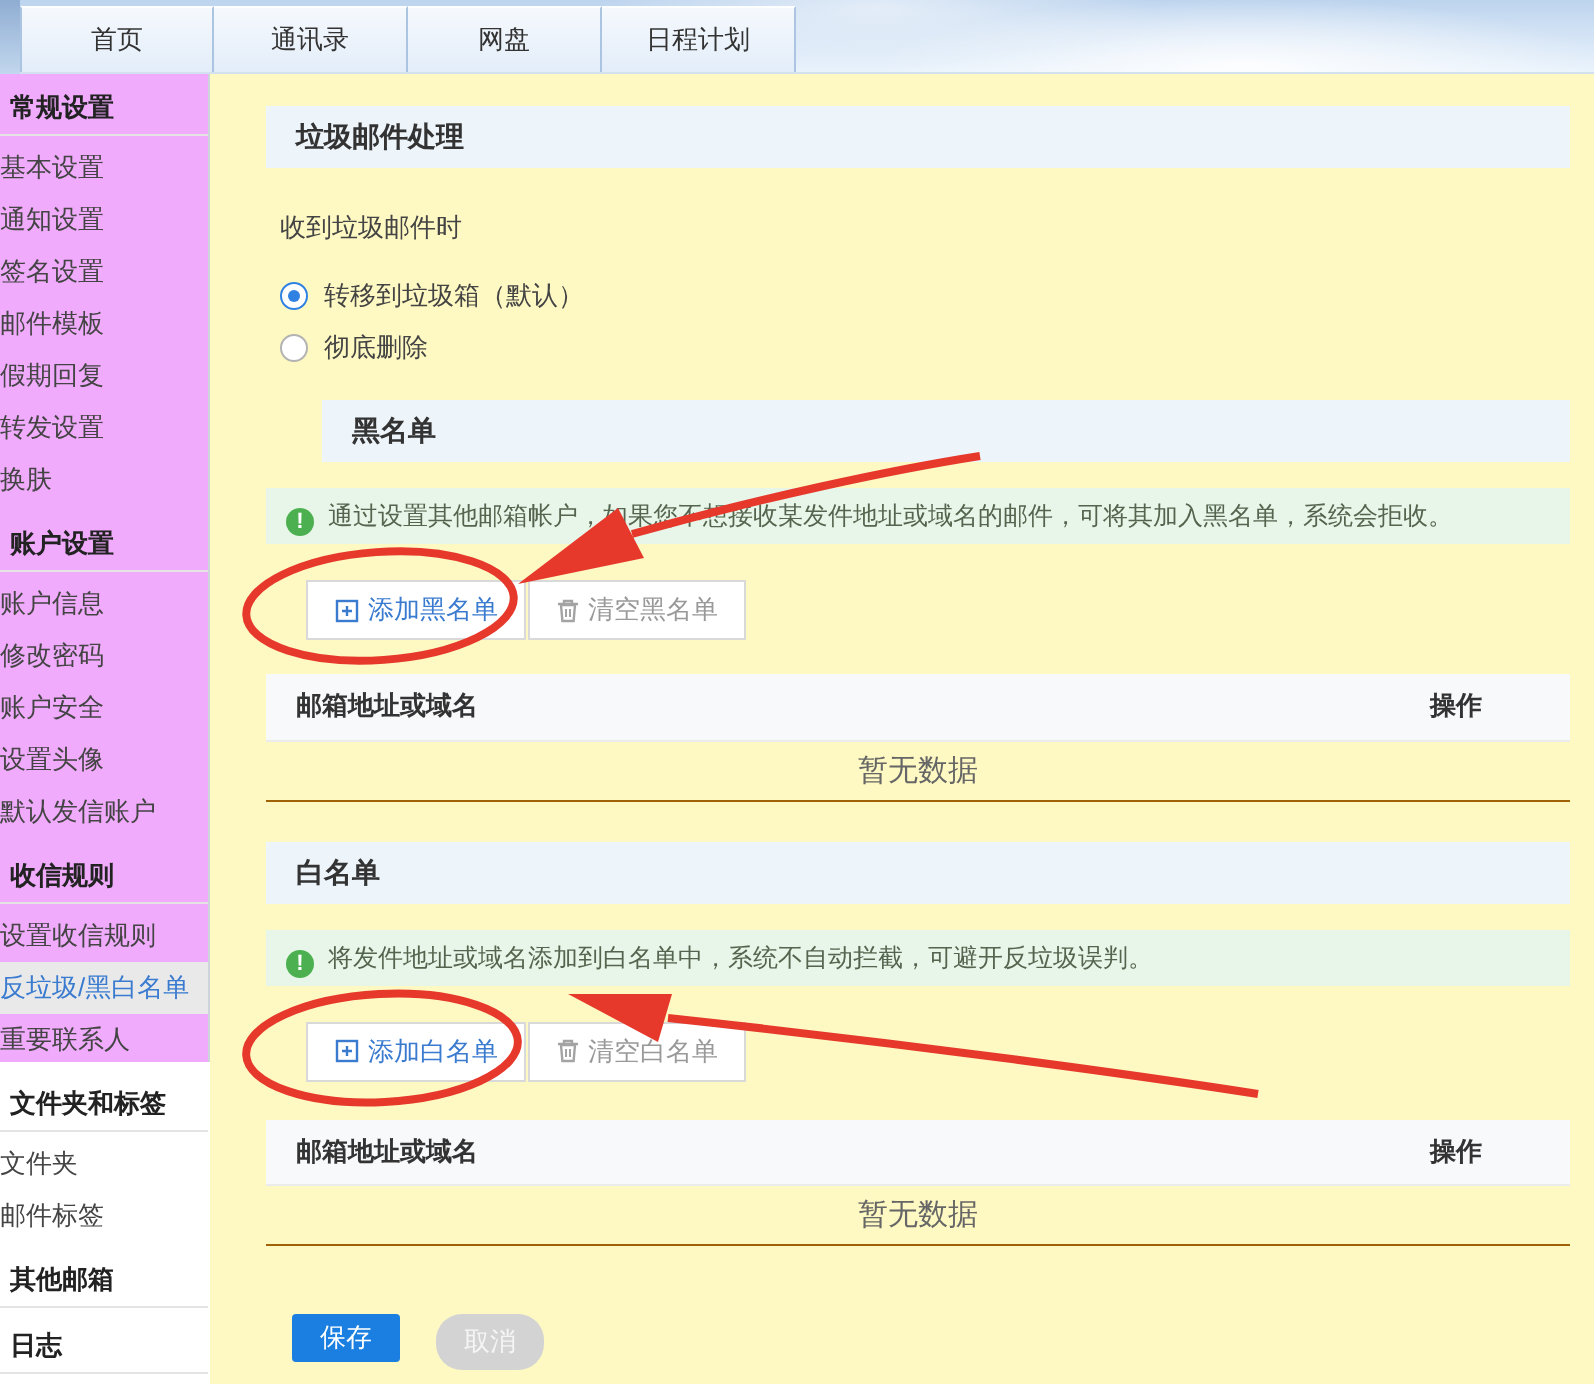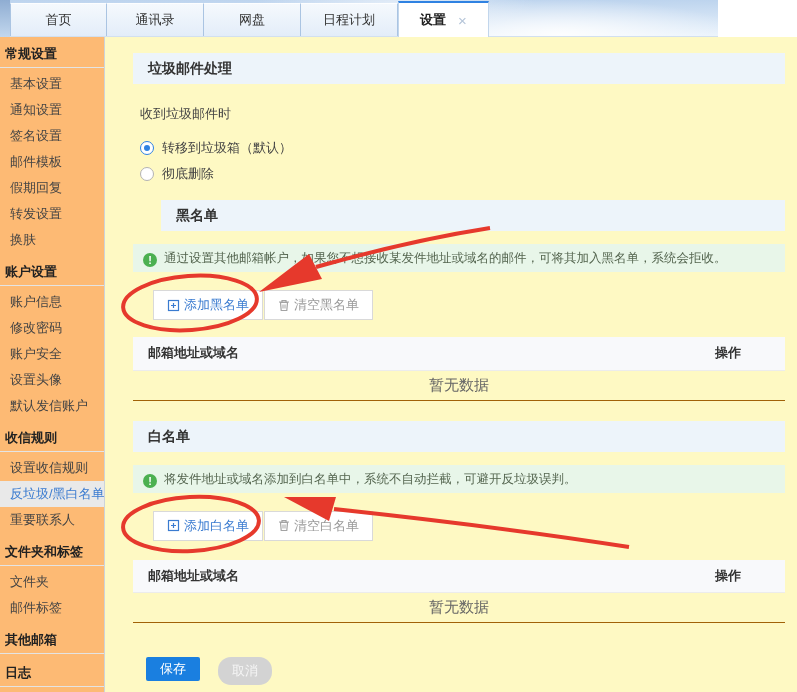--- a/index.html
+++ b/index.html
@@ -4,21 +4,21 @@
 <style>
   * { margin:0; padding:0; box-sizing:border-box; }
   html,body { width:797px; height:692px; overflow:hidden; }
   body {
     font-family:"Liberation Sans","DejaVu Sans",sans-serif;
     background:#fff; color:#333; position:relative;
   }
 
   
   .tabstrip {
-    position:absolute; left:0; top:0; width:718px; height:37px;
+    position:absolute; left:0; top:0; width:797px; height:37px;
     background:
       radial-gradient(ellipse 260px 50px at 78% 95%, rgba(255,255,255,.9) 0%, rgba(255,255,255,0) 70%),
       radial-gradient(ellipse 200px 40px at 55% 10%, rgba(255,255,255,.55) 0%, rgba(255,255,255,0) 70%),
       linear-gradient(180deg, var(--tab-strip-top) 0%, var(--tab-strip-bottom) 100%);
     border-bottom:1px solid #d2e0ef;
     display:flex; align-items:flex-end;
   }
   .tabstrip::before{
     content:""; position:absolute; left:0; top:0; width:10px; height:37px;
     background:linear-gradient(180deg,#8fadd2,#c2d7ee);
@@ -36,30 +36,30 @@
     background:#fff; border:1px solid #c2d6ec; border-bottom:none;
     border-top:2px solid var(--accent);
     font-weight:bold; color:#222;
     display:flex; align-items:center; justify-content:center; gap:12px;
     line-height:normal;
   }
   .tab-close { font-weight:normal; color:#b4c4d8; font-size:15px; cursor:pointer; }
 
   
   .sidebar {
-    position:absolute; left:0; top:37px; width:105px; height:655px;
-    background:#fdba74; border-right:1px solid #ccd3da; font-size:13px;
+    position:absolute; left:0; top:37px; width:105px; height:494px;
+    background:#f0abfc; border-right:1px solid #ccd3da; font-size:13px;
     padding-top:2px;
   }
   .side-header {
     font-weight:bold; color:#222; padding:6px 0 4px 5px; margin:0 0 3px 0;
     border-bottom:1px solid #e4e4e4;
   }
   .side-header.gap { margin-top:4px; }
-  .side-item { line-height:26px; padding-left:10px; color:#444; cursor:pointer; white-space:nowrap; }
+  .side-item { line-height:26px; color:#444; cursor:pointer; white-space:nowrap; }
   .side-item.selected { background:var(--selected-item-bg); color:var(--link-blue); }
 
   
   .main {
     position:absolute; left:105px; top:37px; width:692px; height:655px;
     padding:16px 12px 0 28px; background:#fef9c3;
   }
   .section-bar {
     height:31px; line-height:31px; background:var(--bar-bg);
     font-size:14px; font-weight:bold; color:#333; padding-left:15px;
@@ -122,24 +122,20 @@
 </style>
 </head>
 <body>
 
 <div class="tabstrip">
   <div class="tabs" id="tabs">
       <div class="tab"><span>首页</span></div>
       <div class="tab"><span>通讯录</span></div>
       <div class="tab"><span>网盘</span></div>
       <div class="tab"><span>日程计划</span></div>
-      <div class="tab active">
-        <span>设置</span>
-        <span class="tab-close">×</span>
-      </div>
     </div>
 </div>
 
 <div class="sidebar" id="sidebar">
     <div class="side-header">常规设置</div>
     <div class="side-item">基本设置</div>
     <div class="side-item">通知设置</div>
     <div class="side-item">签名设置</div>
     <div class="side-item">邮件模板</div>
     <div class="side-item">假期回复</div>

